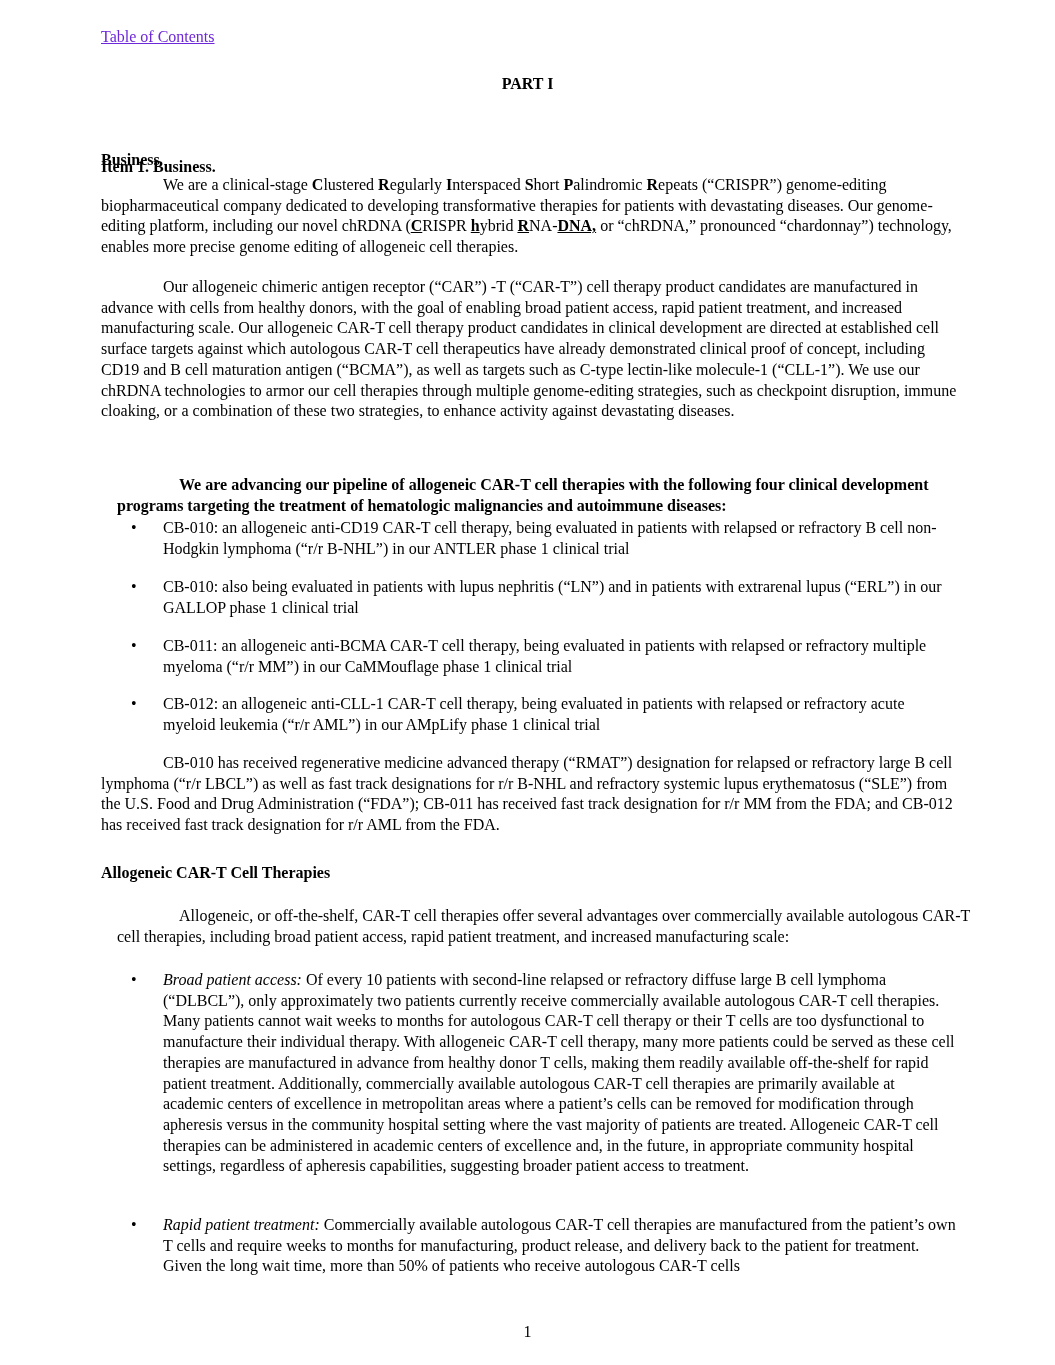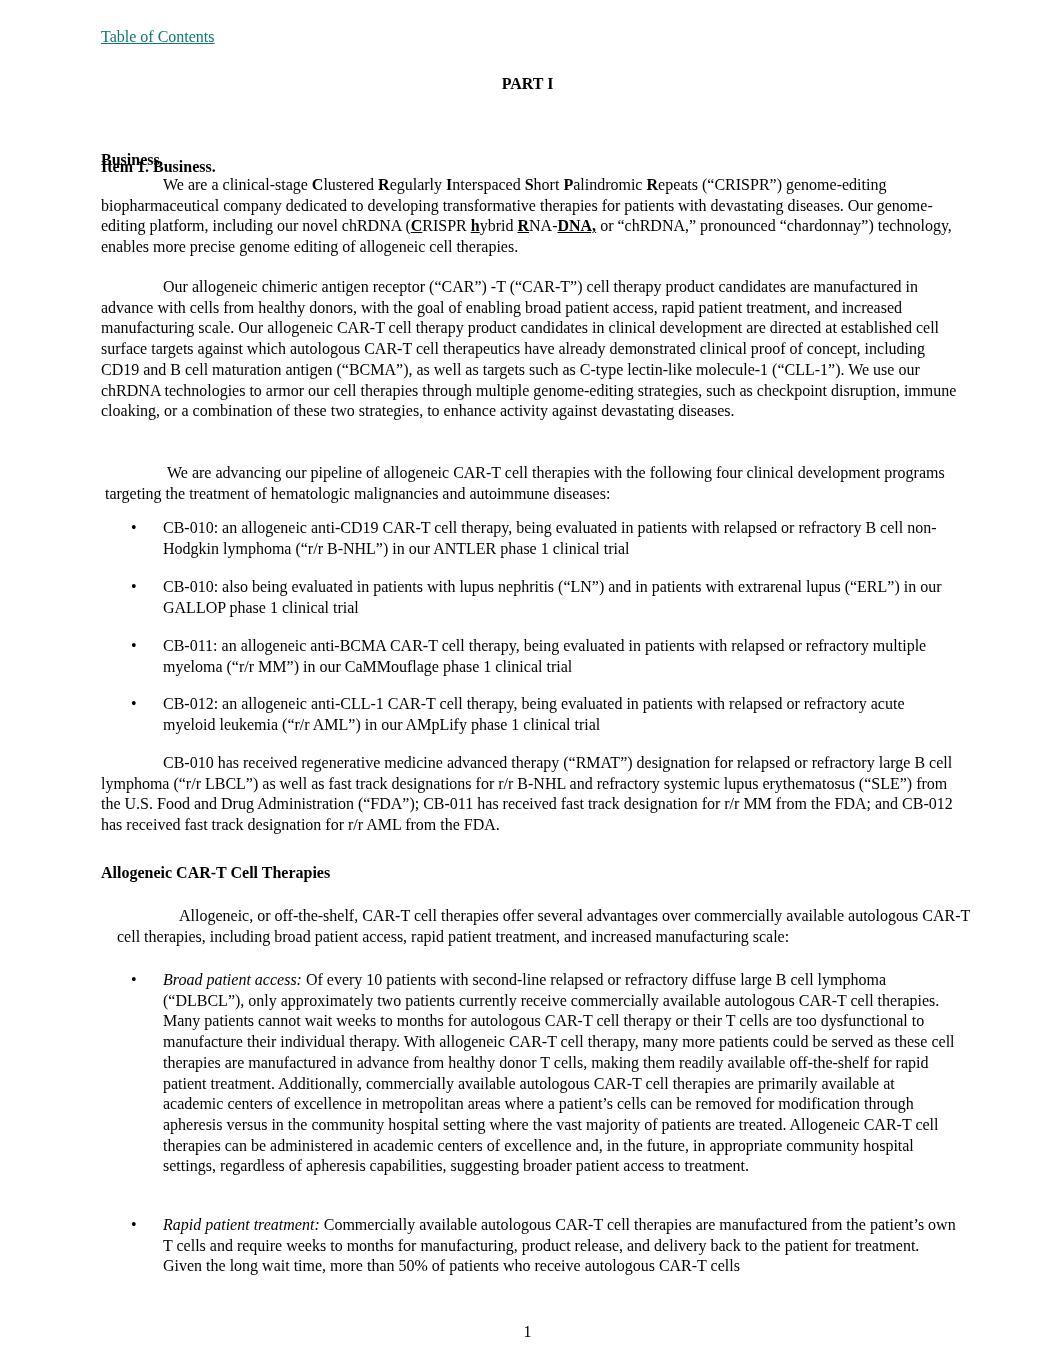--- a/index.html
+++ b/index.html
@@ -9,21 +9,21 @@
       position: relative;
       font-family: "Liberation Serif", "DejaVu Serif", serif;
       font-size: 16px;
       color: #000000;
       overflow: hidden;
     }
     .toc-link {
       position: absolute;
       left: 101px;
       top: 27px;
-      color: #0f766e;
+      color: #6d28d9;
       text-decoration: underline;
       font-size: 16px;
       line-height: 20px;
       cursor: pointer;
     }
     .part-title {
       position: absolute;
       left: 0; width: 1055px;
       top: 74px;
       text-align: center;
@@ -78,21 +78,21 @@
 <div class="part-title">PART I</div>
 
 <div class="heading" style="top:112px;margin-top:45px;">Item 1. Business.</div>
 
 <div class="heading" style="top:150px;">Business</div>
 
 <p class="para" style="top:175px; margin:0;"><span>We are a clinical-stage </span><span class="b">C</span><span>lustered </span><span class="b">R</span><span>egularly </span><span class="b">I</span><span>nterspaced </span><span class="b">S</span><span>hort </span><span class="b">P</span><span>alindromic </span><span class="b">R</span><span>epeats (“CRISPR”) genome-editing biopharmaceutical company dedicated to developing transformative therapies for patients with devastating diseases. Our genome-editing platform, including our novel chRDNA (</span><span class="bu">C</span><span>RISPR </span><span class="bu">h</span><span>ybrid </span><span class="bu">R</span><span>NA-</span><span class="bu">DNA,</span><span> or “chRDNA,” pronounced “chardonnay”) technology, enables more precise genome editing of allogeneic cell therapies.</span></p>
 
 <p class="para" style="top:277px; margin:0;">Our allogeneic chimeric antigen receptor (“CAR”) -T (“CAR-T”) cell therapy product candidates are manufactured in advance with cells from healthy donors, with the goal of enabling broad patient access, rapid patient treatment, and increased manufacturing scale. Our allogeneic CAR-T cell therapy product candidates in clinical development are directed at established cell surface targets against which autologous CAR-T cell therapeutics have already demonstrated clinical proof of concept, including CD19 and B cell maturation antigen (“BCMA”), as well as targets such as C-type lectin-like molecule-1 (“CLL-1”). We use our chRDNA technologies to armor our cell therapies through multiple genome-editing strategies, such as checkpoint disruption, immune cloaking, or a combination of these two strategies, to enhance activity against devastating diseases.</p>
 
-<p class="para" style="top:459px; margin:4px;">We are advancing our pipeline of allogeneic CAR-T cell therapies with the following four clinical development programs targeting the treatment of hematologic malignancies and autoimmune diseases:</p>
+<p class="para" style="top:459px; margin:16px;font-weight:bold;">We are advancing our pipeline of allogeneic CAR-T cell therapies with the following four clinical development programs targeting the treatment of hematologic malignancies and autoimmune diseases:</p>
 
 <div class="bullet-item" style="top:518px;">
   <span class="dot">•</span>
   <span class="btext">CB-010: an allogeneic anti-CD19 CAR-T cell therapy, being evaluated in patients with relapsed or refractory B cell non-Hodgkin lymphoma (“r/r B-NHL”) in our ANTLER phase 1 clinical trial</span>
 </div>
 <div class="bullet-item" style="top:577px;">
   <span class="dot">•</span>
   <span class="btext">CB-010: also being evaluated in patients with lupus nephritis (“LN”) and in patients with extrarenal lupus (“ERL”) in our GALLOP phase 1 clinical trial</span>
 </div>
 <div class="bullet-item" style="top:636px;">

